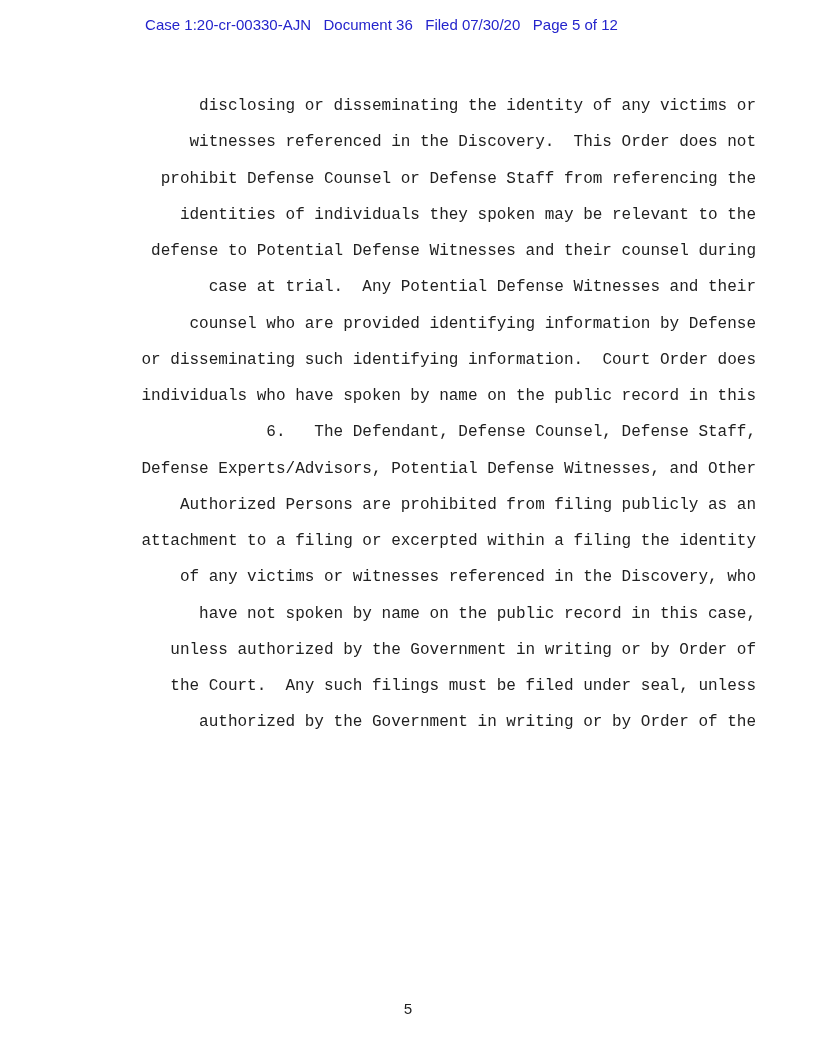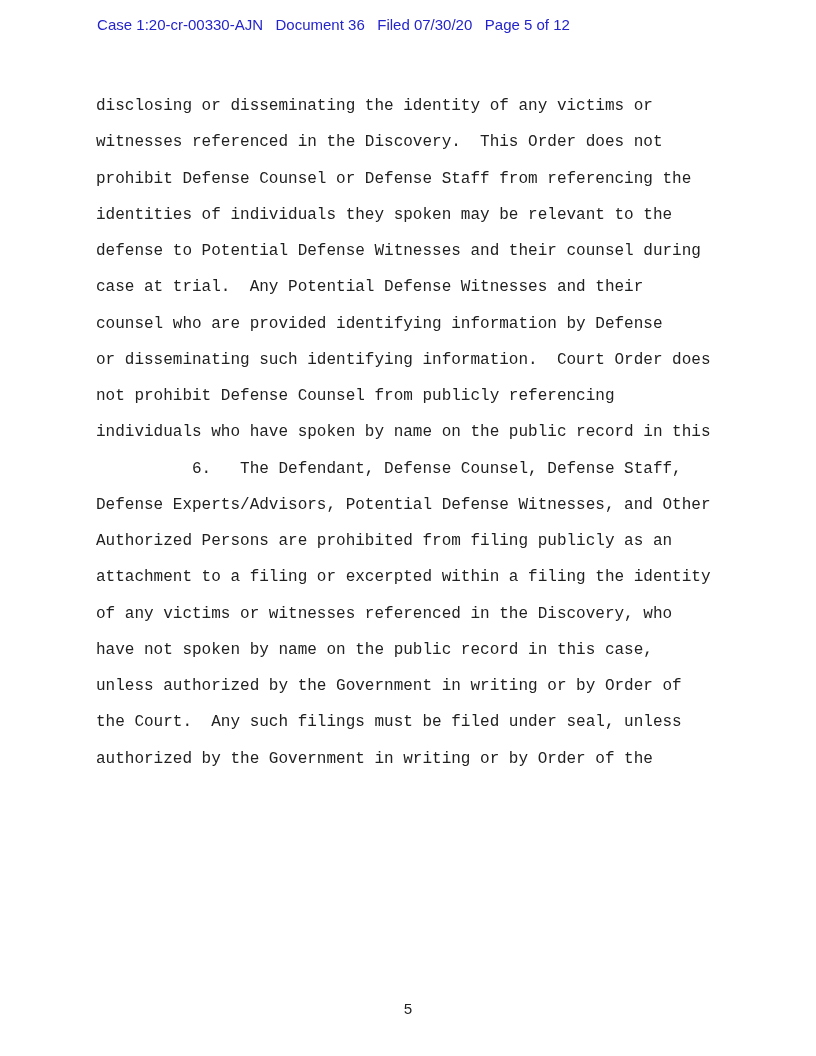--- a/index.html
+++ b/index.html
@@ -19,34 +19,36 @@
     position: absolute;
     top: 16px;
     left: 0;
     width: 667px;
     text-align: center;
     font-family: "Liberation Sans", sans-serif;
     font-size: 15px;
     line-height: 18px;
     color: #2424cc;
     white-space: pre;
+    padding-left: 48px;
   }
   .doc-body {
     position: absolute;
     top: 88px;
     left: 96px;
     width: 660px;
     font-family: "Liberation Mono", monospace;
     font-size: 16px;
     color: #212121;
   }
   .line {
     height: 36.25px;
     line-height: 36.25px;
     white-space: pre;
+    text-align: right;
   }
   .pagenum {
     position: absolute;
     top: 1002px;
     left: 0;
     width: 816px;
     text-align: center;
     font-family: "Liberation Mono", monospace;
     font-size: 15px;
     line-height: 18px;
@@ -61,21 +63,20 @@
 
   <div class="doc-body">
       <div class="line">disclosing or disseminating the identity of any victims or</div>
       <div class="line">witnesses referenced in the Discovery.  This Order does not</div>
       <div class="line">prohibit Defense Counsel or Defense Staff from referencing the</div>
       <div class="line">identities of individuals they spoken may be relevant to the</div>
       <div class="line">defense to Potential Defense Witnesses and their counsel during</div>
       <div class="line">case at trial.  Any Potential Defense Witnesses and their</div>
       <div class="line">counsel who are provided identifying information by Defense</div>
       <div class="line">or disseminating such identifying information.  Court Order does</div>
-      <div class="line">not prohibit Defense Counsel from publicly referencing</div>
       <div class="line">individuals who have spoken by name on the public record in this</div>
       <div class="line">          6.   The Defendant, Defense Counsel, Defense Staff,</div>
       <div class="line">Defense Experts/Advisors, Potential Defense Witnesses, and Other</div>
       <div class="line">Authorized Persons are prohibited from filing publicly as an</div>
       <div class="line">attachment to a filing or excerpted within a filing the identity</div>
       <div class="line">of any victims or witnesses referenced in the Discovery, who</div>
       <div class="line">have not spoken by name on the public record in this case,</div>
       <div class="line">unless authorized by the Government in writing or by Order of</div>
       <div class="line">the Court.  Any such filings must be filed under seal, unless</div>
       <div class="line">authorized by the Government in writing or by Order of the</div>

